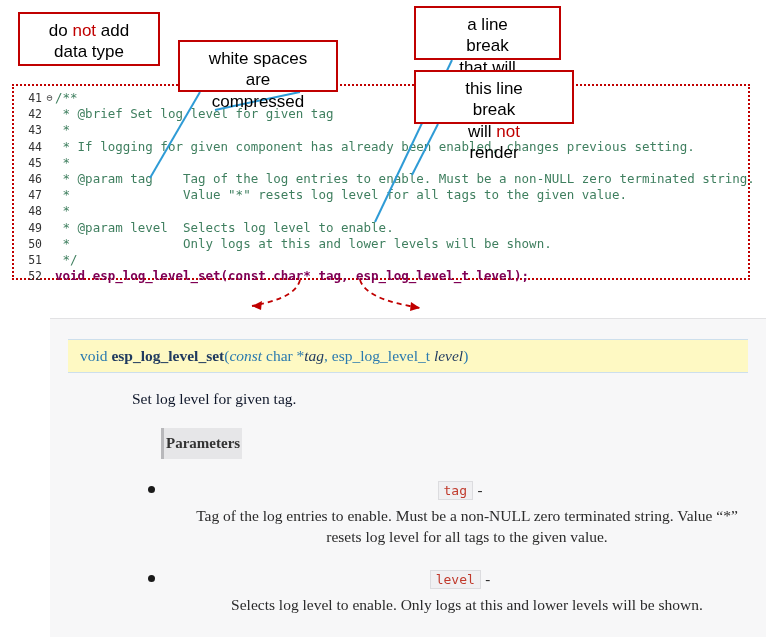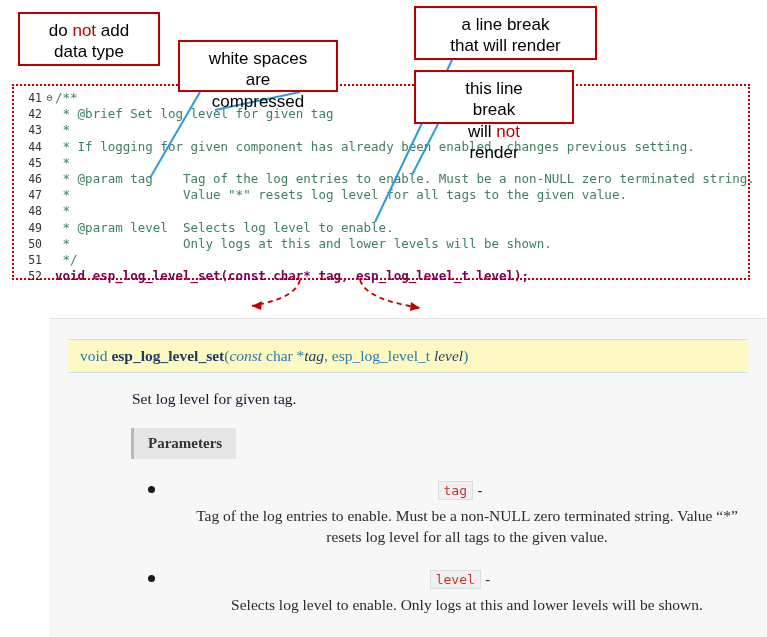--- a/index.html
+++ b/index.html
@@ -40,21 +40,21 @@
   }
   #callout-whitespace {
     left: 178px;
     top: 40px;
     width: 160px;
     height: 52px;
   }
   #callout-line-break-render {
     left: 414px;
     top: 6px;
-    width: 183px;
+    width: 147px;
     height: 54px;
   }
   #callout-line-break-no-render {
     left: 414px;
     top: 70px;
     width: 160px;
     height: 54px;
   }
 
   
@@ -156,25 +156,25 @@
   #doc-signature .sig-punct { color: #2a7aaf; }
 
   .doc-para {
     margin: 16px 18px 0 82px;
     font-size: 15.5px;
     color: #0f172a;
     font-family: "Liberation Serif", serif;
     line-height: 1.35;
   }
   #doc-params-header {
-    margin: 18px 18px 0 81px;
+    margin: 18px 18px 0 111px;
     display: inline-block;
     background: #e6e6e8;
     border-left: 3px solid #b8b8bb;
-    padding: 7px 14px;
+    padding: 7px 2px;
     font-size: 15px;
     font-weight: bold;
     color: #333333;
     font-family: "Liberation Serif", serif;
   }
   #doc-params-list {
     margin: 10px 18px 0 96px;
     padding: 0;
     list-style: none;
   }

